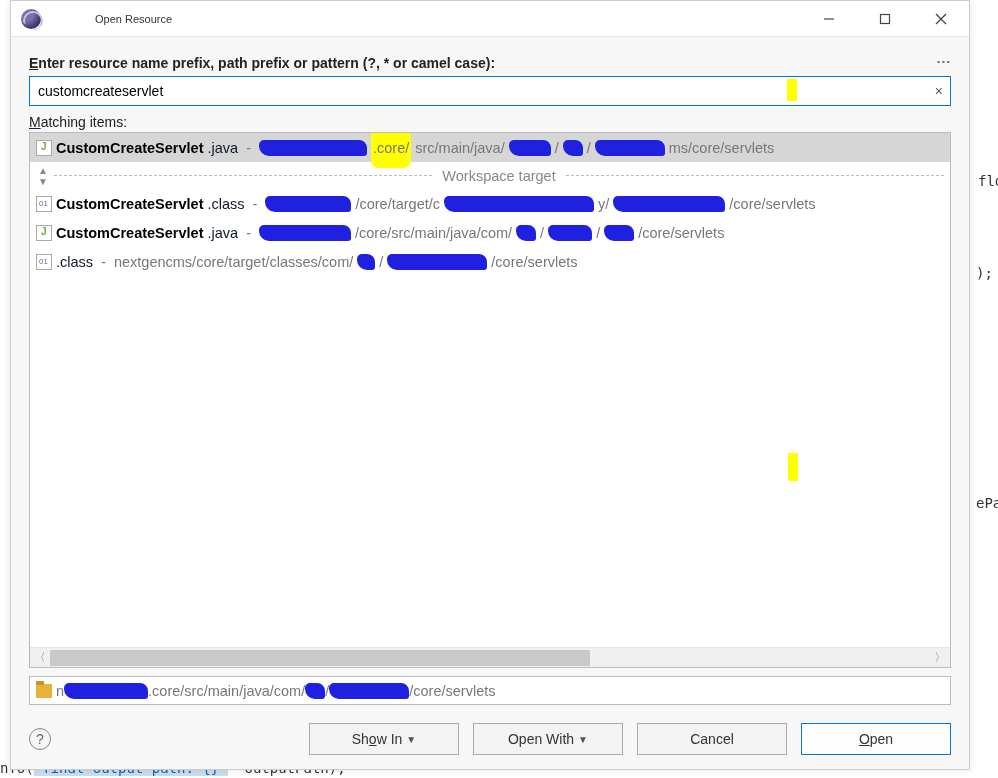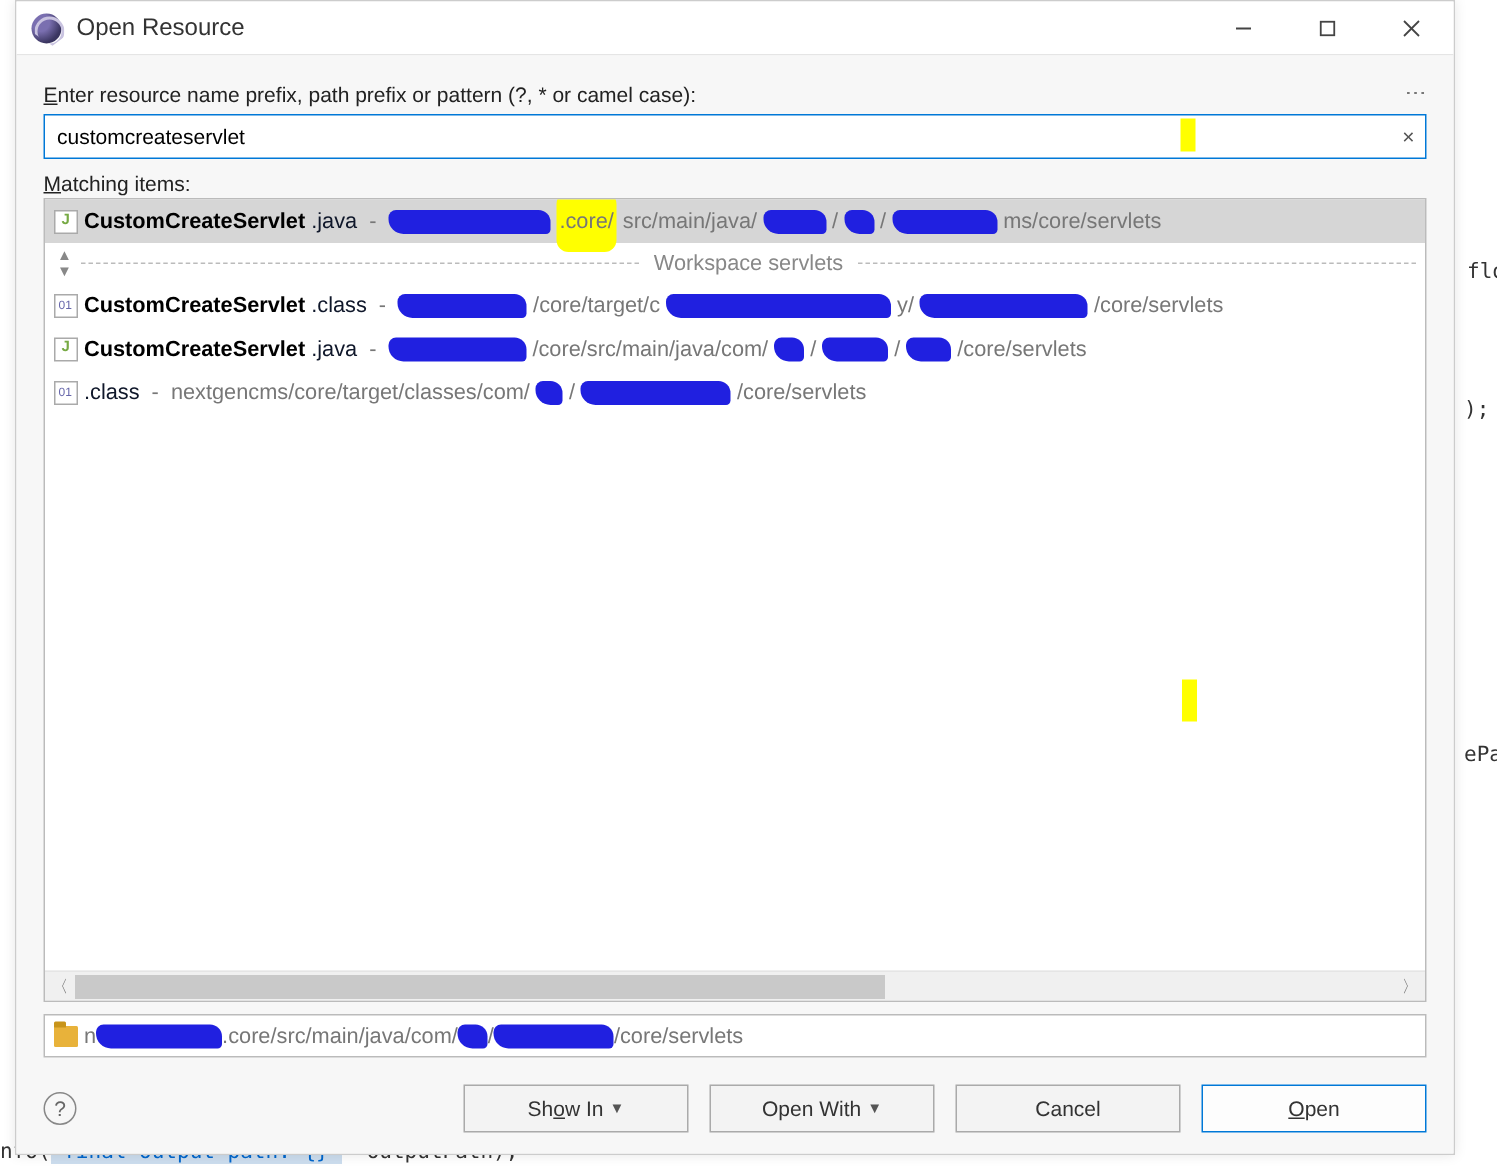--- a/index.html
+++ b/index.html
@@ -42,22 +42,23 @@
       content: '';
       position: absolute;
       left: 2px; top: 2px;
       width: 16px; height: 16px;
       border: 2px solid #c9c3e0;
       border-radius: 50%;
       clip-path: polygon(20% 0, 100% 0, 100% 70%, 60% 100%, 0 60%, 0 20%);
     }
     .titlebar-text {
       flex: 1;
-      font-size: 16px;
+      font-size: 11px;
       color: #333;
+      margin-left: 44px;
     }
     .win-controls {
       display: flex;
       height: 100%;
     }
     .win-btn {
       width: 56px;
       display: flex;
       align-items: center;
       justify-content: center;
@@ -70,20 +71,21 @@
     .content {
       padding: 18px 18px 14px 18px;
       background: #f7f7f7;
       height: calc(100% - 36px);
       display: flex;
       flex-direction: column;
     }
     .prompt {
       display: flex;
       margin-bottom: 5px;
+      font-weight: bold;
     }
     .prompt-label {
       font-size: 14px;
       color: #222;
     }
     .prompt-label .u { text-decoration: underline; }
     .dots-icon {
       margin-left: auto;
       font-size: 14px;
       color: #777;
@@ -407,21 +409,21 @@
             <span class="scribble" style="width: 42px;"></span>
             <span class="path-part">/</span>
             <span class="scribble" style="width: 20px;"></span>
             <span class="path-part">/</span>
             <span class="scribble" style="width: 70px;"></span>
             <span class="path-part">ms/core/servlets</span>
           </div>
           <div class="separator-row">
             <div class="sep-chev">▲<br>▼</div>
             <div class="sep-dash"></div>
-            <div class="sep-text">Workspace servlets</div>
+            <div class="sep-text">Workspace target</div>
             <div class="sep-dash"></div>
           </div>
           <div class="item">
             <div class="file-icon file-icon-class"></div>
             <span class="match-name">CustomCreateServlet</span>
             <span class="match-ext">.class</span>
             <span class="dash"> - </span>
             <span class="scribble" style="width: 86px;"></span>
             <span class="path-part">/core/target/c</span>
             <span class="scribble" style="width: 150px;"></span>

